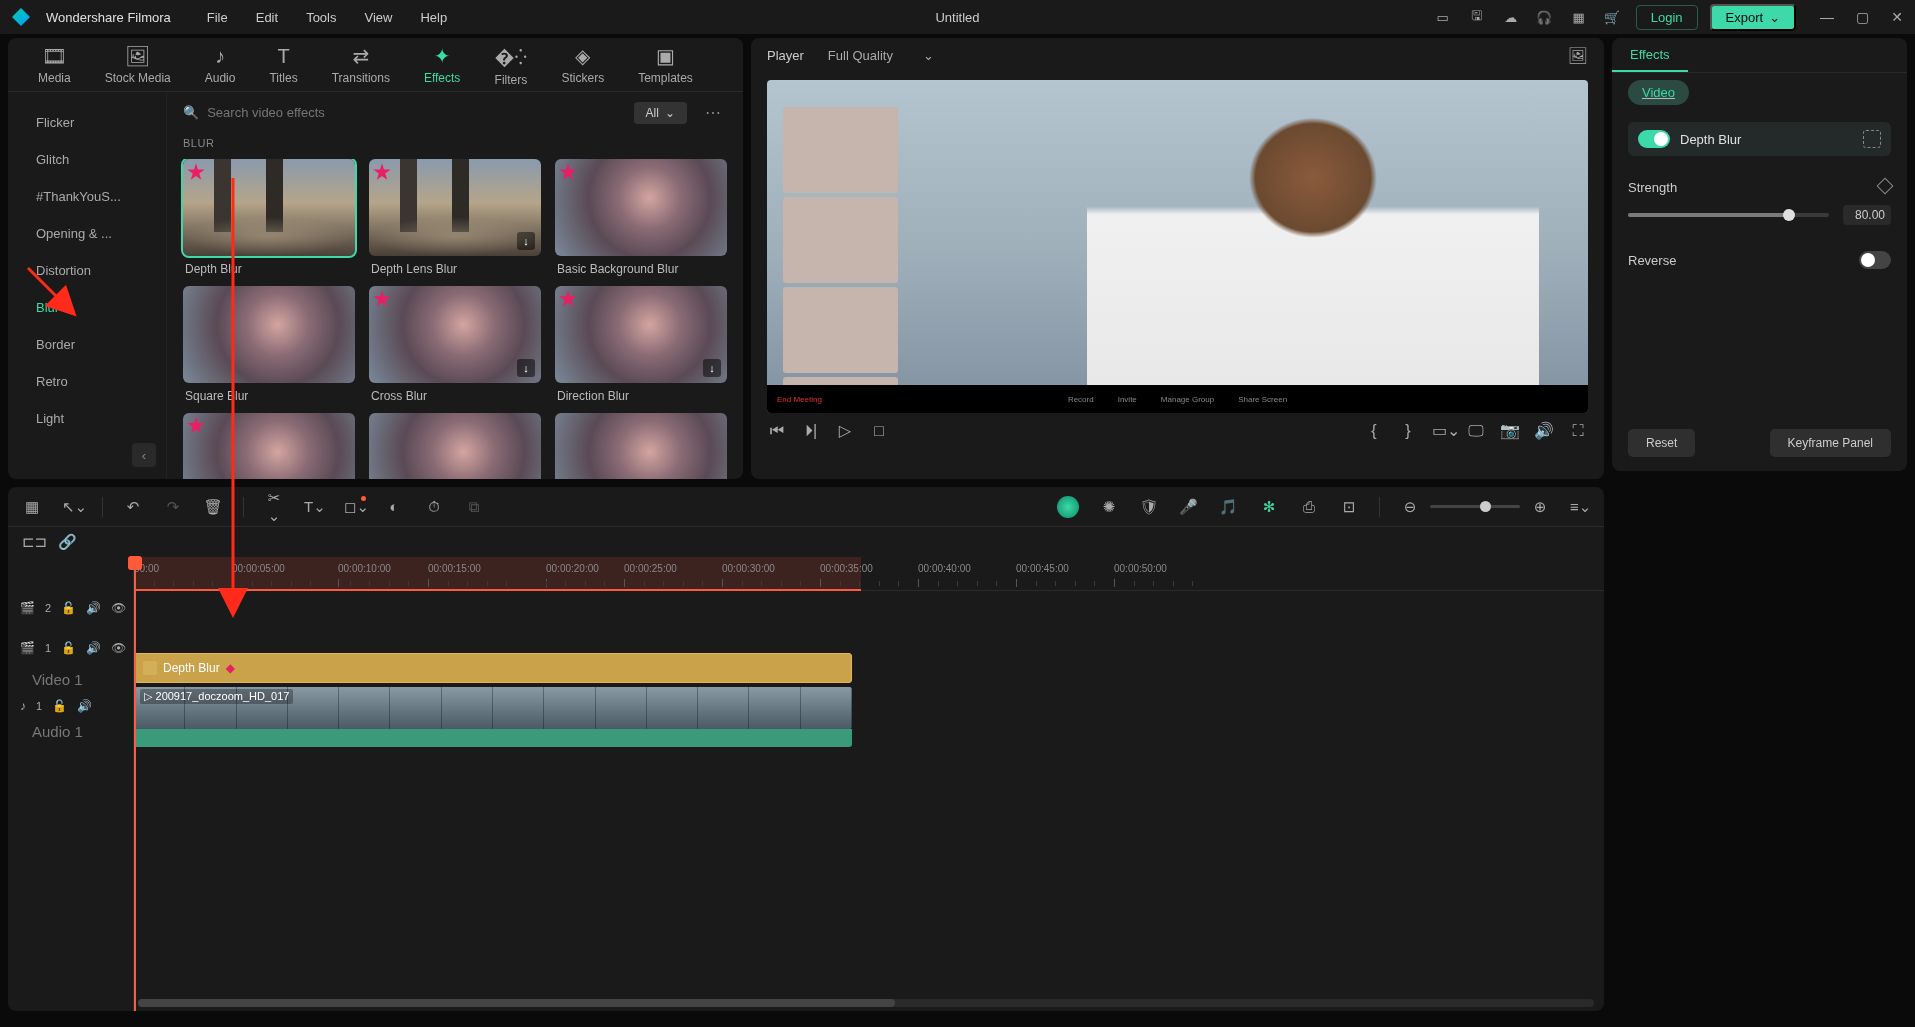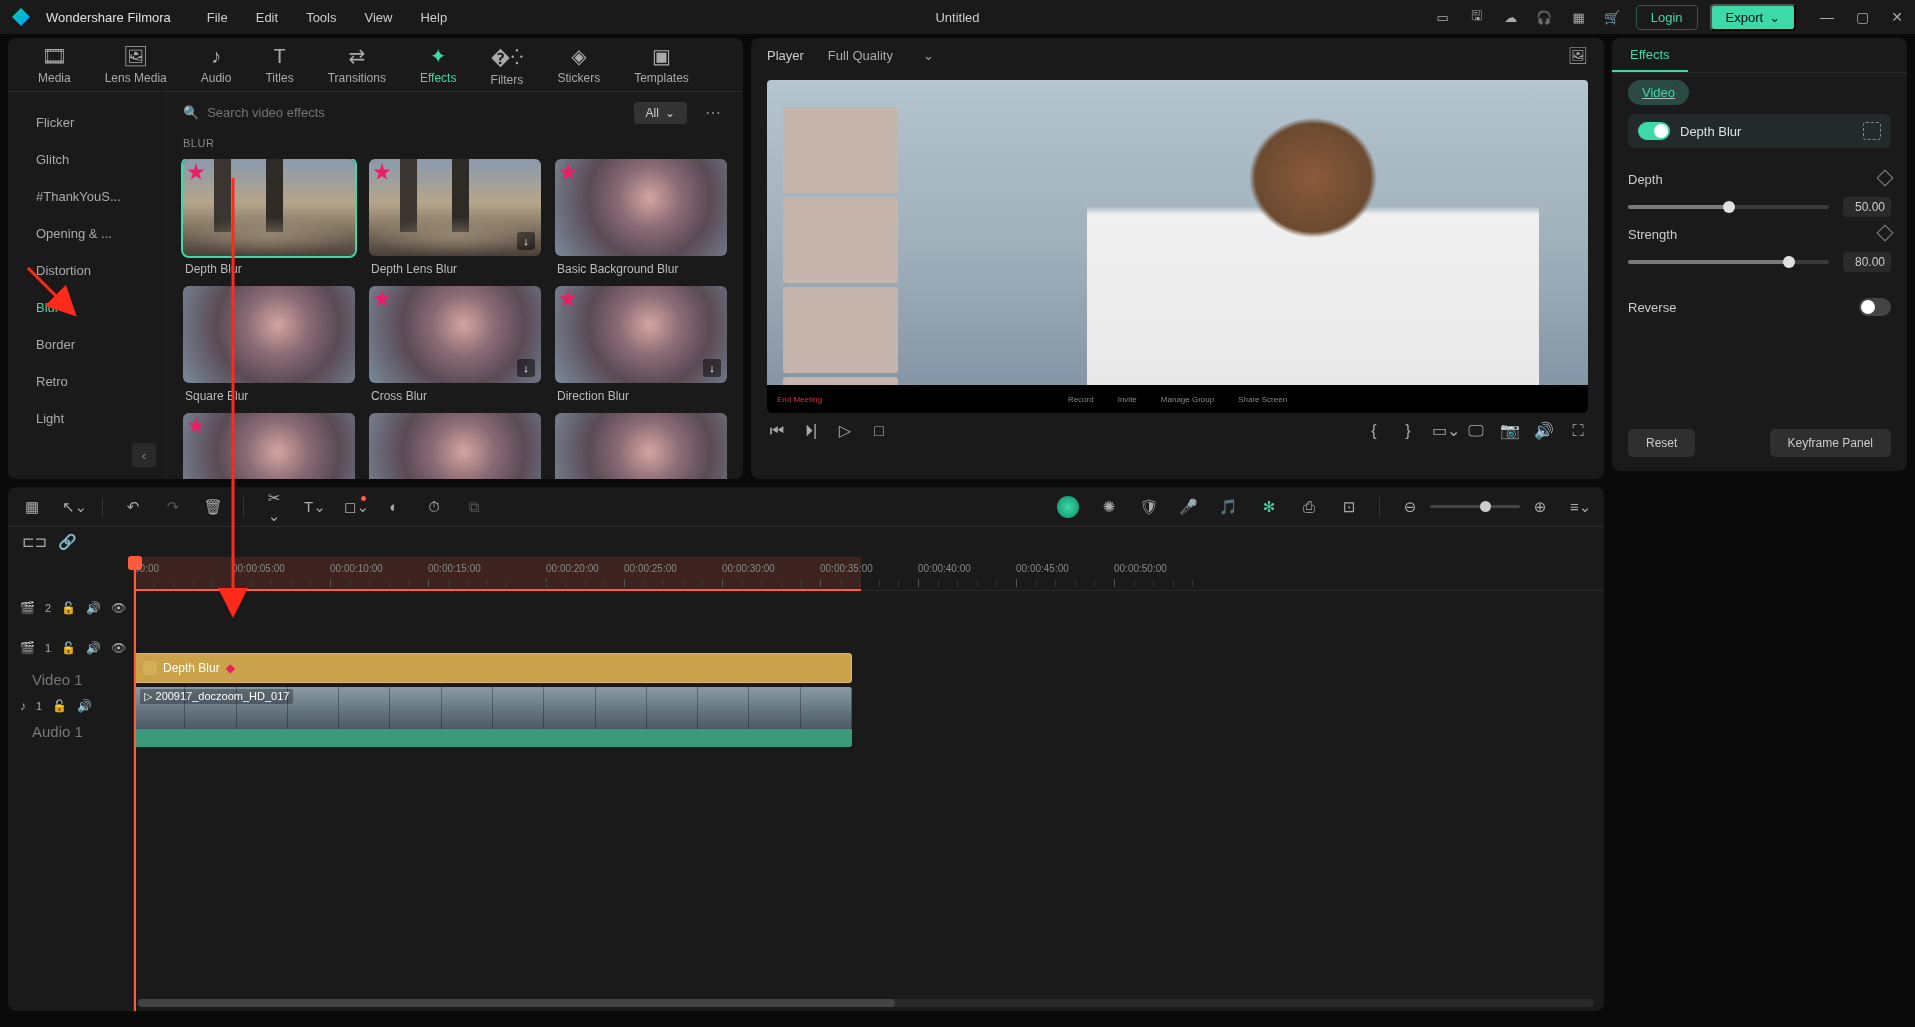--- a/index.html
+++ b/index.html
@@ -73,21 +73,21 @@
 .scrub-dot { position: absolute; left: 0; top: -3px; width: 12px; height: 12px; background: #ccc; border-radius: 50%; }
 .pc-row { display: flex; align-items: center; justify-content: space-between; }
 .pc-left, .pc-right { display: flex; align-items: center; gap: 14px; }
 .time-display { color: #ccc; font-size: 12px; font-family: monospace; }
 .pc-btn { color: #aaa; cursor: pointer; font-size: 16px; width: 20px; text-align: center; }
 
 
 .props-panel { width: 295px; background: #1a1a1a; border-radius: 8px; margin: 4px 8px 8px 4px; display: flex; flex-direction: column; }
 .props-tabs { height: 35px; display: flex; border-bottom: 1px solid #2a2a2a; }
 .props-tab { padding: 0 18px; display: flex; align-items: center; color: #3dd9a8; border-bottom: 2px solid #3dd9a8; font-size: 13px; cursor: pointer;}
-.video-pill { margin: 12px 16px 0; text-decoration: underline; }
+.video-pill { margin: 12px 16px 8px; text-decoration: underline; }
 .video-pill span { background: #2a4a42; color: #3dd9a8; padding: 5px 14px; border-radius: 14px; font-size: 13px; cursor: pointer; }
 .effect-name-row { margin: 14px 16px; display: flex; align-items: center; gap: 10px; background: #242a2a; padding: 8px 10px; border-radius: 6px;}
 .toggle { width: 32px; height: 18px; background: #3dd9a8; border-radius: 9px; position: relative; cursor: pointer;}
 .toggle::after { content: ""; position: absolute; right: 2px; top: 2px; width: 14px; height: 14px; background: #fff; border-radius: 50%; }
 .toggle.off { background: #444; }
 .toggle.off::after { right: auto; left: 2px; }
 .effect-name { color: #e0e0e0; font-size: 13px; flex: 1; }
 .adj-ico{ width:18px; height:18px; border:1.5px dashed #888; border-radius:3px;}
 .param-group { margin: 10px 16px; }
 .param-head { display: flex; justify-content: space-between; color: #ccc; font-size: 13px; margin-bottom: 10px; }
@@ -179,21 +179,21 @@
 <div class="top-section">
 
   <div class="media-panel">
     <div class="media-tabs">
       <div class="media-tab">
           <span class="media-tab-icon">🎞</span>
           <span>Media</span>
         </div>
       <div class="media-tab">
           <span class="media-tab-icon">🖼</span>
-          <span>Lens Media</span>
+          <span>Stock Media</span>
         </div>
       <div class="media-tab">
           <span class="media-tab-icon">♪</span>
           <span>Audio</span>
         </div>
       <div class="media-tab">
           <span class="media-tab-icon">T</span>
           <span>Titles</span>
         </div>
       <div class="media-tab">
@@ -351,33 +351,20 @@
     <div class="props-tabs">
         <div class="props-tab">Effects</div>
       </div>
     <div class="video-pill"><span>Video</span></div>
     <div class="effect-name-row">
       <div class="toggle"></div>
       <span class="effect-name">Depth Blur</span>
       <div class="adj-ico"></div>
     </div>
     <div id="params-container">
-        <div class="param-group">
-          <div class="param-head">
-            <span>Depth</span>
-            <div class="diamond"></div>
-          </div>
-  <div class="slider-row">
-            <div class="slider-track">
-              <div class="slider-fill" style="width:50%"></div>
-              <div class="slider-thumb" style="left:50%"></div>
-            </div>
-            <span class="slider-val">50.00</span>
-          </div>
-        </div>
         <div class="param-group">
           <div class="param-head">
             <span>Strength</span>
             <div class="diamond"></div>
           </div>
   <div class="slider-row">
             <div class="slider-track">
               <div class="slider-fill" style="width:80%"></div>
               <div class="slider-thumb" style="left:80%"></div>
             </div>
@@ -466,21 +453,21 @@
         <span class="ruler-tick" style="left: 0px;">00:00</span>
             <div class="minor" style="left: 19.6px;"></div>
             <div class="minor" style="left: 39.2px;"></div>
             <div class="minor" style="left: 58.8px;"></div>
             <div class="minor" style="left: 78.4px;"></div>
             <span class="ruler-tick" style="left: 98px;">00:00:05:00</span>
             <div class="minor" style="left: 117.6px;"></div>
             <div class="minor" style="left: 137.2px;"></div>
             <div class="minor" style="left: 156.8px;"></div>
             <div class="minor" style="left: 176.4px;"></div>
-            <span class="ruler-tick" style="left: 196px;">00:00:10:00</span>
+            <span class="ruler-tick" style="left: 204px;">00:00:10:00</span>
             <div class="minor" style="left: 215.6px;"></div>
             <div class="minor" style="left: 235.2px;"></div>
             <div class="minor" style="left: 254.8px;"></div>
             <div class="minor" style="left: 274.4px;"></div>
             <span class="ruler-tick" style="left: 294px;">00:00:15:00</span>
             <div class="minor" style="left: 313.6px;"></div>
             <div class="minor" style="left: 333.2px;"></div>
             <div class="minor" style="left: 352.8px;"></div>
             <div class="minor" style="left: 372.4px;"></div>
             <span class="ruler-tick" style="left: 412px;">00:00:20:00</span>

